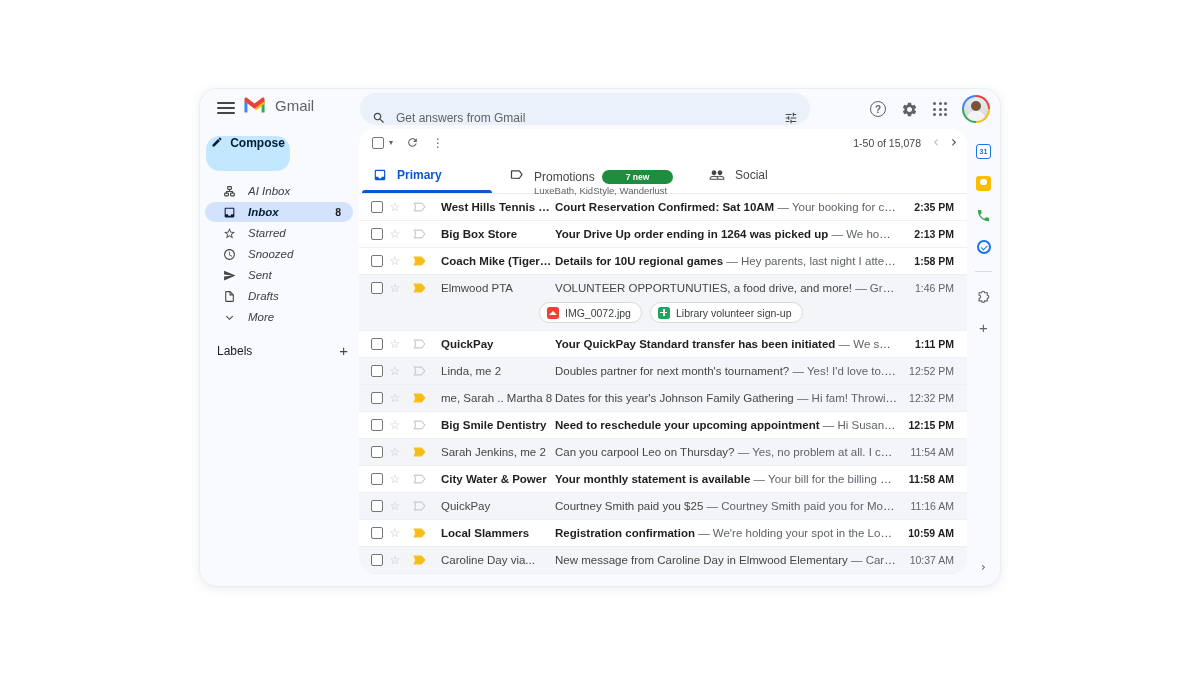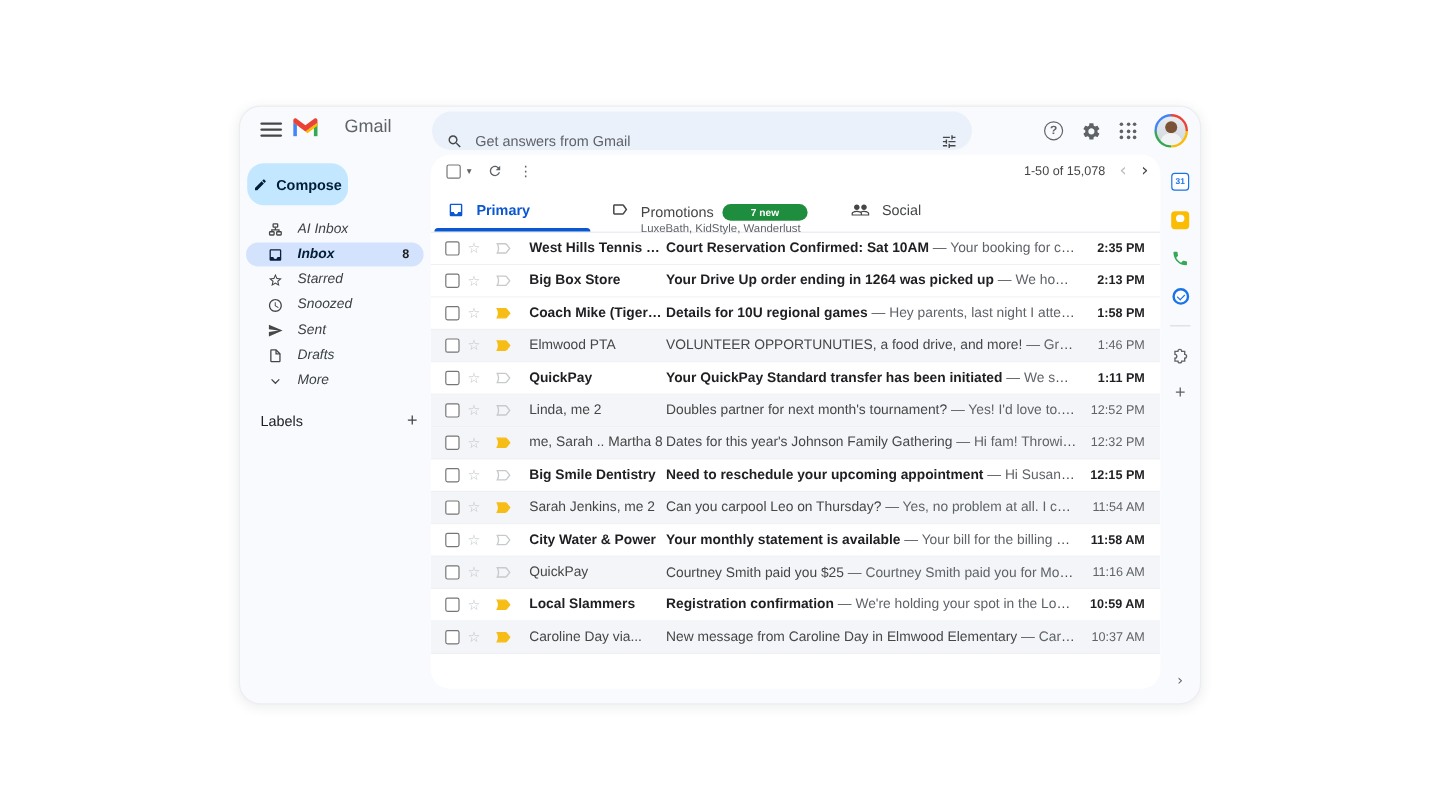--- a/index.html
+++ b/index.html
@@ -6,21 +6,21 @@
   html,body { width:1200px; height:675px; background:#ffffff; font-family:"Liberation Sans","DejaVu Sans",sans-serif; overflow:hidden; }
 
   .window { position:absolute; left:199px; top:88px; width:802px; height:499px;
     background:#f8fafd; border:1px solid #ebedf0; border-radius:18px;
     box-shadow:0 2px 10px rgba(60,64,67,.10); overflow:hidden; display:flex; flex-direction:column; }
 
   
   .header { position:relative; height:40px; flex:0 0 40px; }
   .hamburger { position:absolute; left:17px; top:13px; width:18px; cursor:pointer; }
   .hamburger i { display:block; height:2px; background:#444746; border-radius:1px; margin-bottom:3px; }
-  .logo { position:absolute; left:44px; top:8px; display:flex; align-items:center; gap:22px; }
+  .logo { position:absolute; left:44px; top:8px; display:flex; align-items:flex-start; gap:10px; }
   .logo .gname { font-size:15px; color:#5f6368; }
   .search { position:absolute; left:160px; top:4px; width:450px; height:32px; background:#eaf1fb;
     border-radius:16px; display:flex; align-items:flex-end; padding:0 12px; gap:10px; }
   .search input { flex:1; border:none; outline:none; background:transparent; font-size:12px; color:#202124; font-family:inherit; }
   .search input::placeholder { color:#5f6368; }
   .hdr-icons { position:absolute; right:10px; top:6px; display:flex; align-items:center; gap:15px; }
   .help-ic { width:16px; height:16px; border:1.5px solid #5f6368; border-radius:50%; color:#5f6368;
     font-size:10px; font-weight:bold; display:flex; align-items:center; justify-content:center; cursor:pointer; }
   .grid-ic { display:grid; grid-template-columns:repeat(3,3px); grid-gap:2.5px; cursor:pointer; }
   .grid-ic i { width:3px; height:3px; background:#5f6368; border-radius:50%; }
@@ -29,21 +29,21 @@
   .avatar .ph { width:24px; height:24px; border-radius:50%; background:linear-gradient(#e9edf2,#cfd6dd); position:relative; overflow:hidden; }
   .avatar .ph::before { content:""; position:absolute; left:7px; top:4px; width:10px; height:10px; border-radius:50%; background:#7a5236; }
   .avatar .ph::after { content:""; position:absolute; left:3px; top:14px; width:18px; height:12px; border-radius:8px 8px 0 0; background:#f1f3f4; }
 
   
   .appbody { flex:1; display:flex; min-height:0; }
 
   
   .sidebar { width:159px; flex:0 0 159px; padding-top:6px; }
   .compose { margin:1px 0 10px 6px; width:84px; height:35px; border-radius:14px; background:#c2e7ff;
-    display:flex; align-items:center; justify-content:center; gap:7px; font-size:12px; font-weight:600; color:#001d35; cursor:pointer; }
+    display:flex; align-items:flex-start; justify-content:center; gap:7px; font-size:12px; font-weight:600; color:#001d35; cursor:pointer; }
   .nav-item { height:20px; display:flex; align-items:center; gap:12px; padding:0 12px 0 17px;
     font-size:11.5px; color:#3c4043; cursor:pointer; border-radius:12px; margin:0 6px 1px 5px; }
   .nav-item .nicon { width:14px; height:14px; flex:0 0 14px; display:flex; align-items:center; justify-content:center; }
   .nav-item .nlabel { flex:1; white-space:nowrap; overflow:hidden;font-style:italic; }
   .nav-item .ncount { font-size:10.5px; font-weight:700; color:#202124; }
   .nav-item.active { background:#d3e3fd; color:#001d35; font-weight:700; }
   .labels-hdr { margin:16px 11px 0 17px; display:flex; align-items:center; justify-content:space-between; font-size:12px; color:#202124; }
   .labels-plus { font-size:15px; color:#444746; cursor:pointer; line-height:1; }
 
   
@@ -351,20 +351,30 @@
       <span class="star">☆</span>
       <span class="impw imp on">
         <svg class="impsvg" viewBox="0 0 20 14">
                   <path class="imppath" d="M2 1.5h9.4c.7 0 1.4.3 1.8.9L16.8 7l-3.6 4.6c-.4.6-1.1.9-1.8.9H2c1-1.8 1.5-3.6 1.5-5.5S3 3.3 2 1.5z"></path>
                 </svg>
       </span>
       <span class="sender">Elmwood PTA</span>
       <span class="subline"><span class="subject">VOLUNTEER OPPORTUNUTIES, a food drive, and more!</span><span class="sep"> — </span><span class="snippet">Greetings parents! Sharing...</span></span>
       <span class="time">1:46 PM</span>
     </div>
+  <div class="chips">
+              <span class="chip">
+                <span class="chip-ic img"></span>
+                <span>IMG_0072.jpg</span>
+              </span>
+              <span class="chip">
+                <span class="chip-ic sheet"></span>
+                <span>Library volunteer sign-up</span>
+              </span>
+            </div>
           </div>
 
   <div class="row unread">
     <div class="rowtop">
       <span class="cb cbcell"></span>
       <span class="star">☆</span>
       <span class="impw imp">
         <svg class="impsvg" viewBox="0 0 20 14">
                   <path class="imppath" d="M2 1.5h9.4c.7 0 1.4.3 1.8.9L16.8 7l-3.6 4.6c-.4.6-1.1.9-1.8.9H2c1-1.8 1.5-3.6 1.5-5.5S3 3.3 2 1.5z"></path>
                 </svg>

